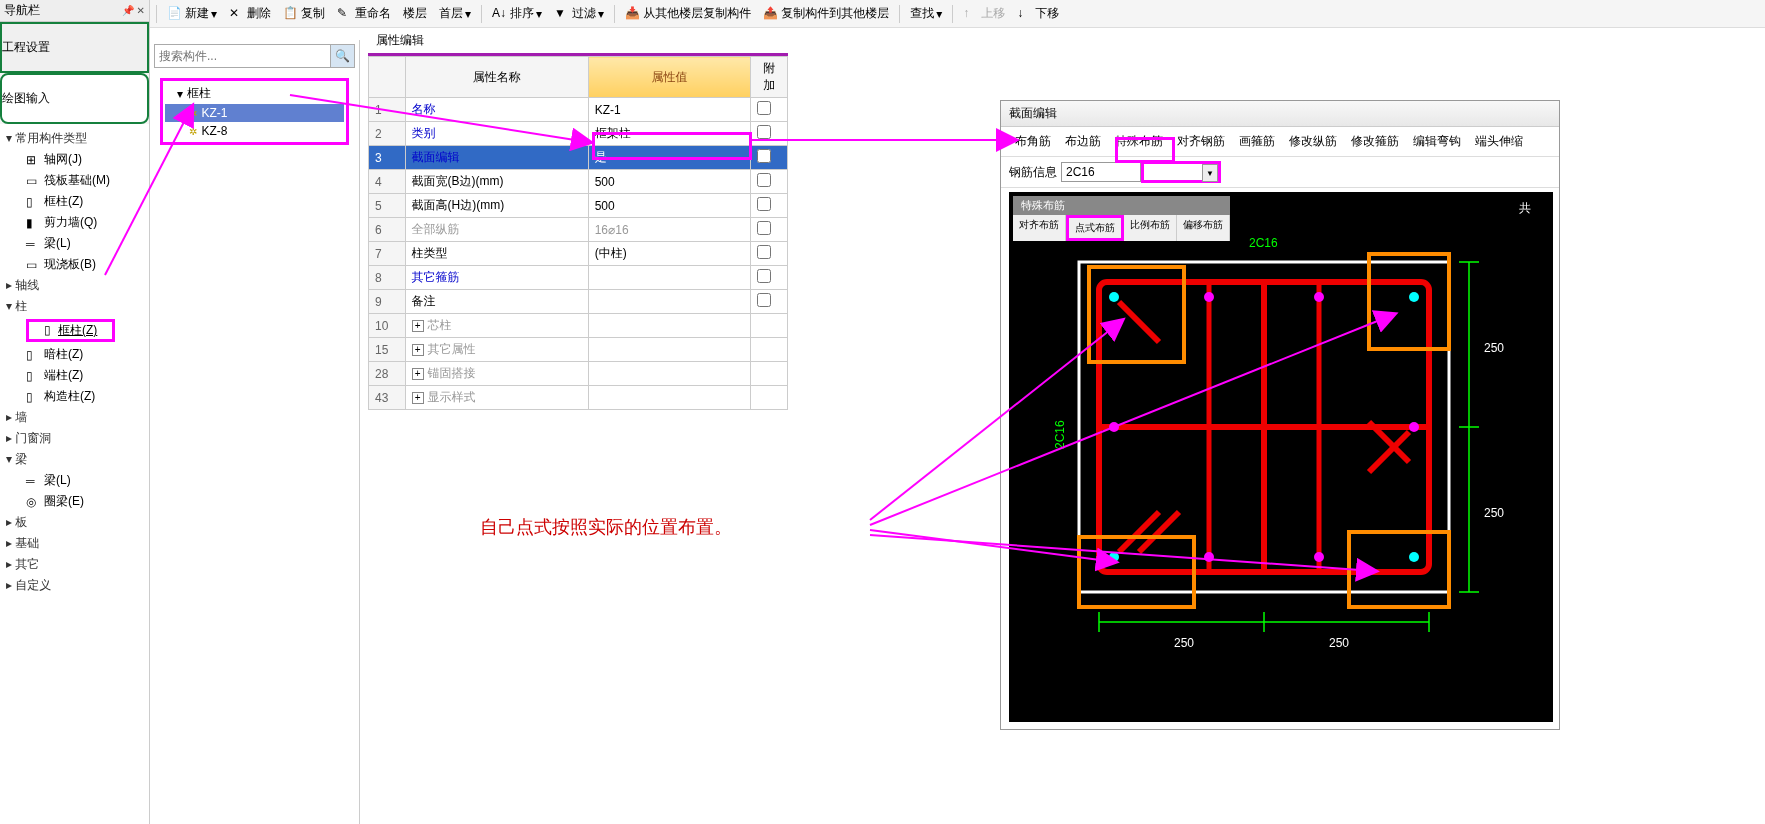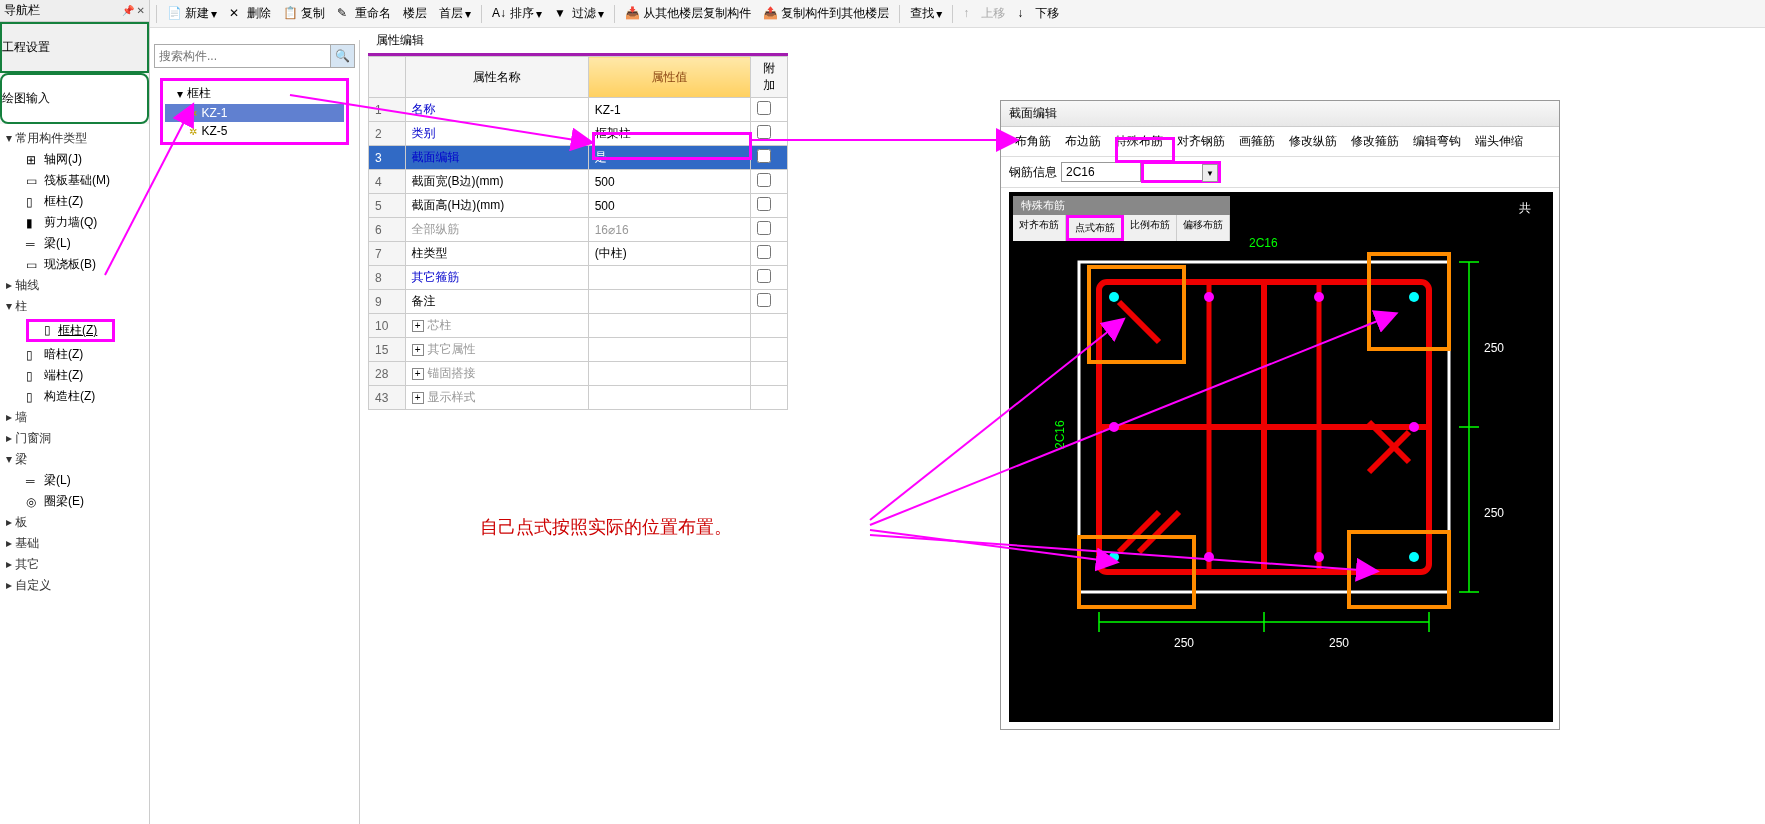--- a/index.html
+++ b/index.html
@@ -207,21 +207,21 @@
   </div>
   <div class="comp-tree">
     <div class="comp-group-box">
       <div class="tree-item" style="padding-left:12px">▾ <span>框柱</span></div>
       <div class="comp-tree-item selected">
           <span class="gear">✲</span>
           <span>KZ-1</span>
         </div>
       <div class="comp-tree-item">
           <span class="gear">✲</span>
-          <span>KZ-5</span>
+          <span>KZ-8</span>
         </div>
     </div>
   </div>
 </div>
 
 <div class="prop-panel">
   <div class="prop-header">属性编辑</div>
   <table class="prop-table">
     <tbody>
         <tr>

